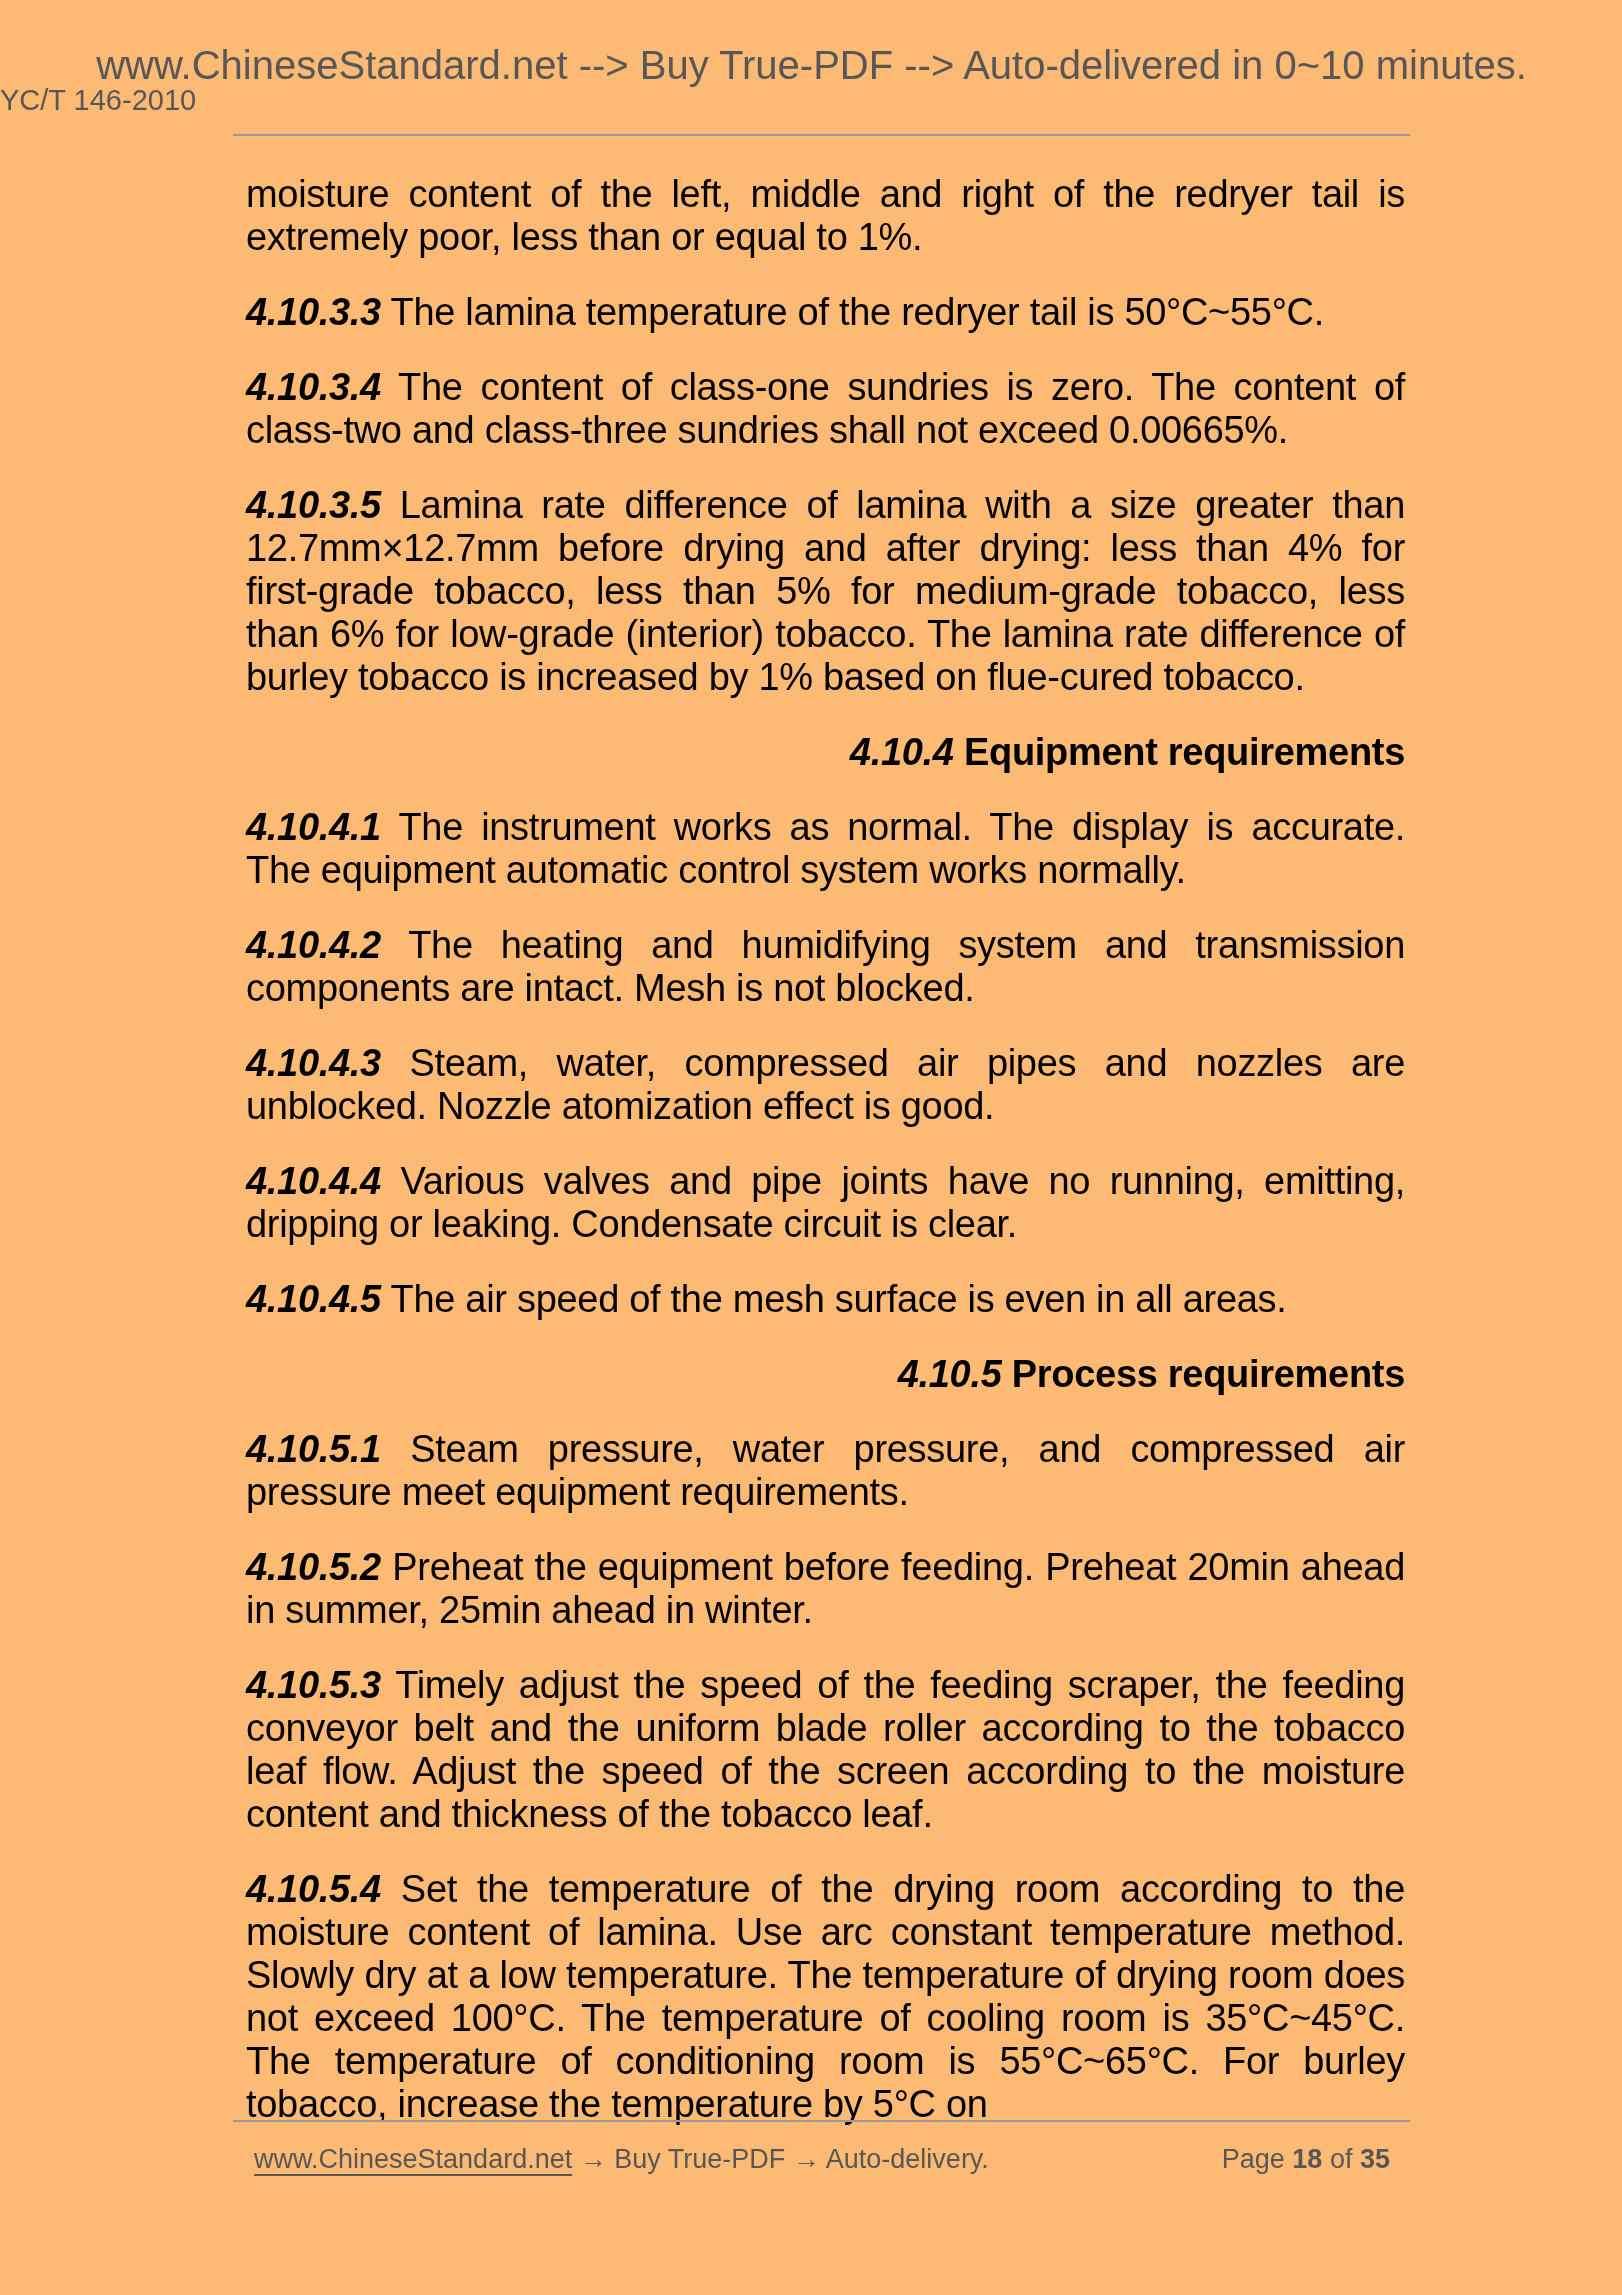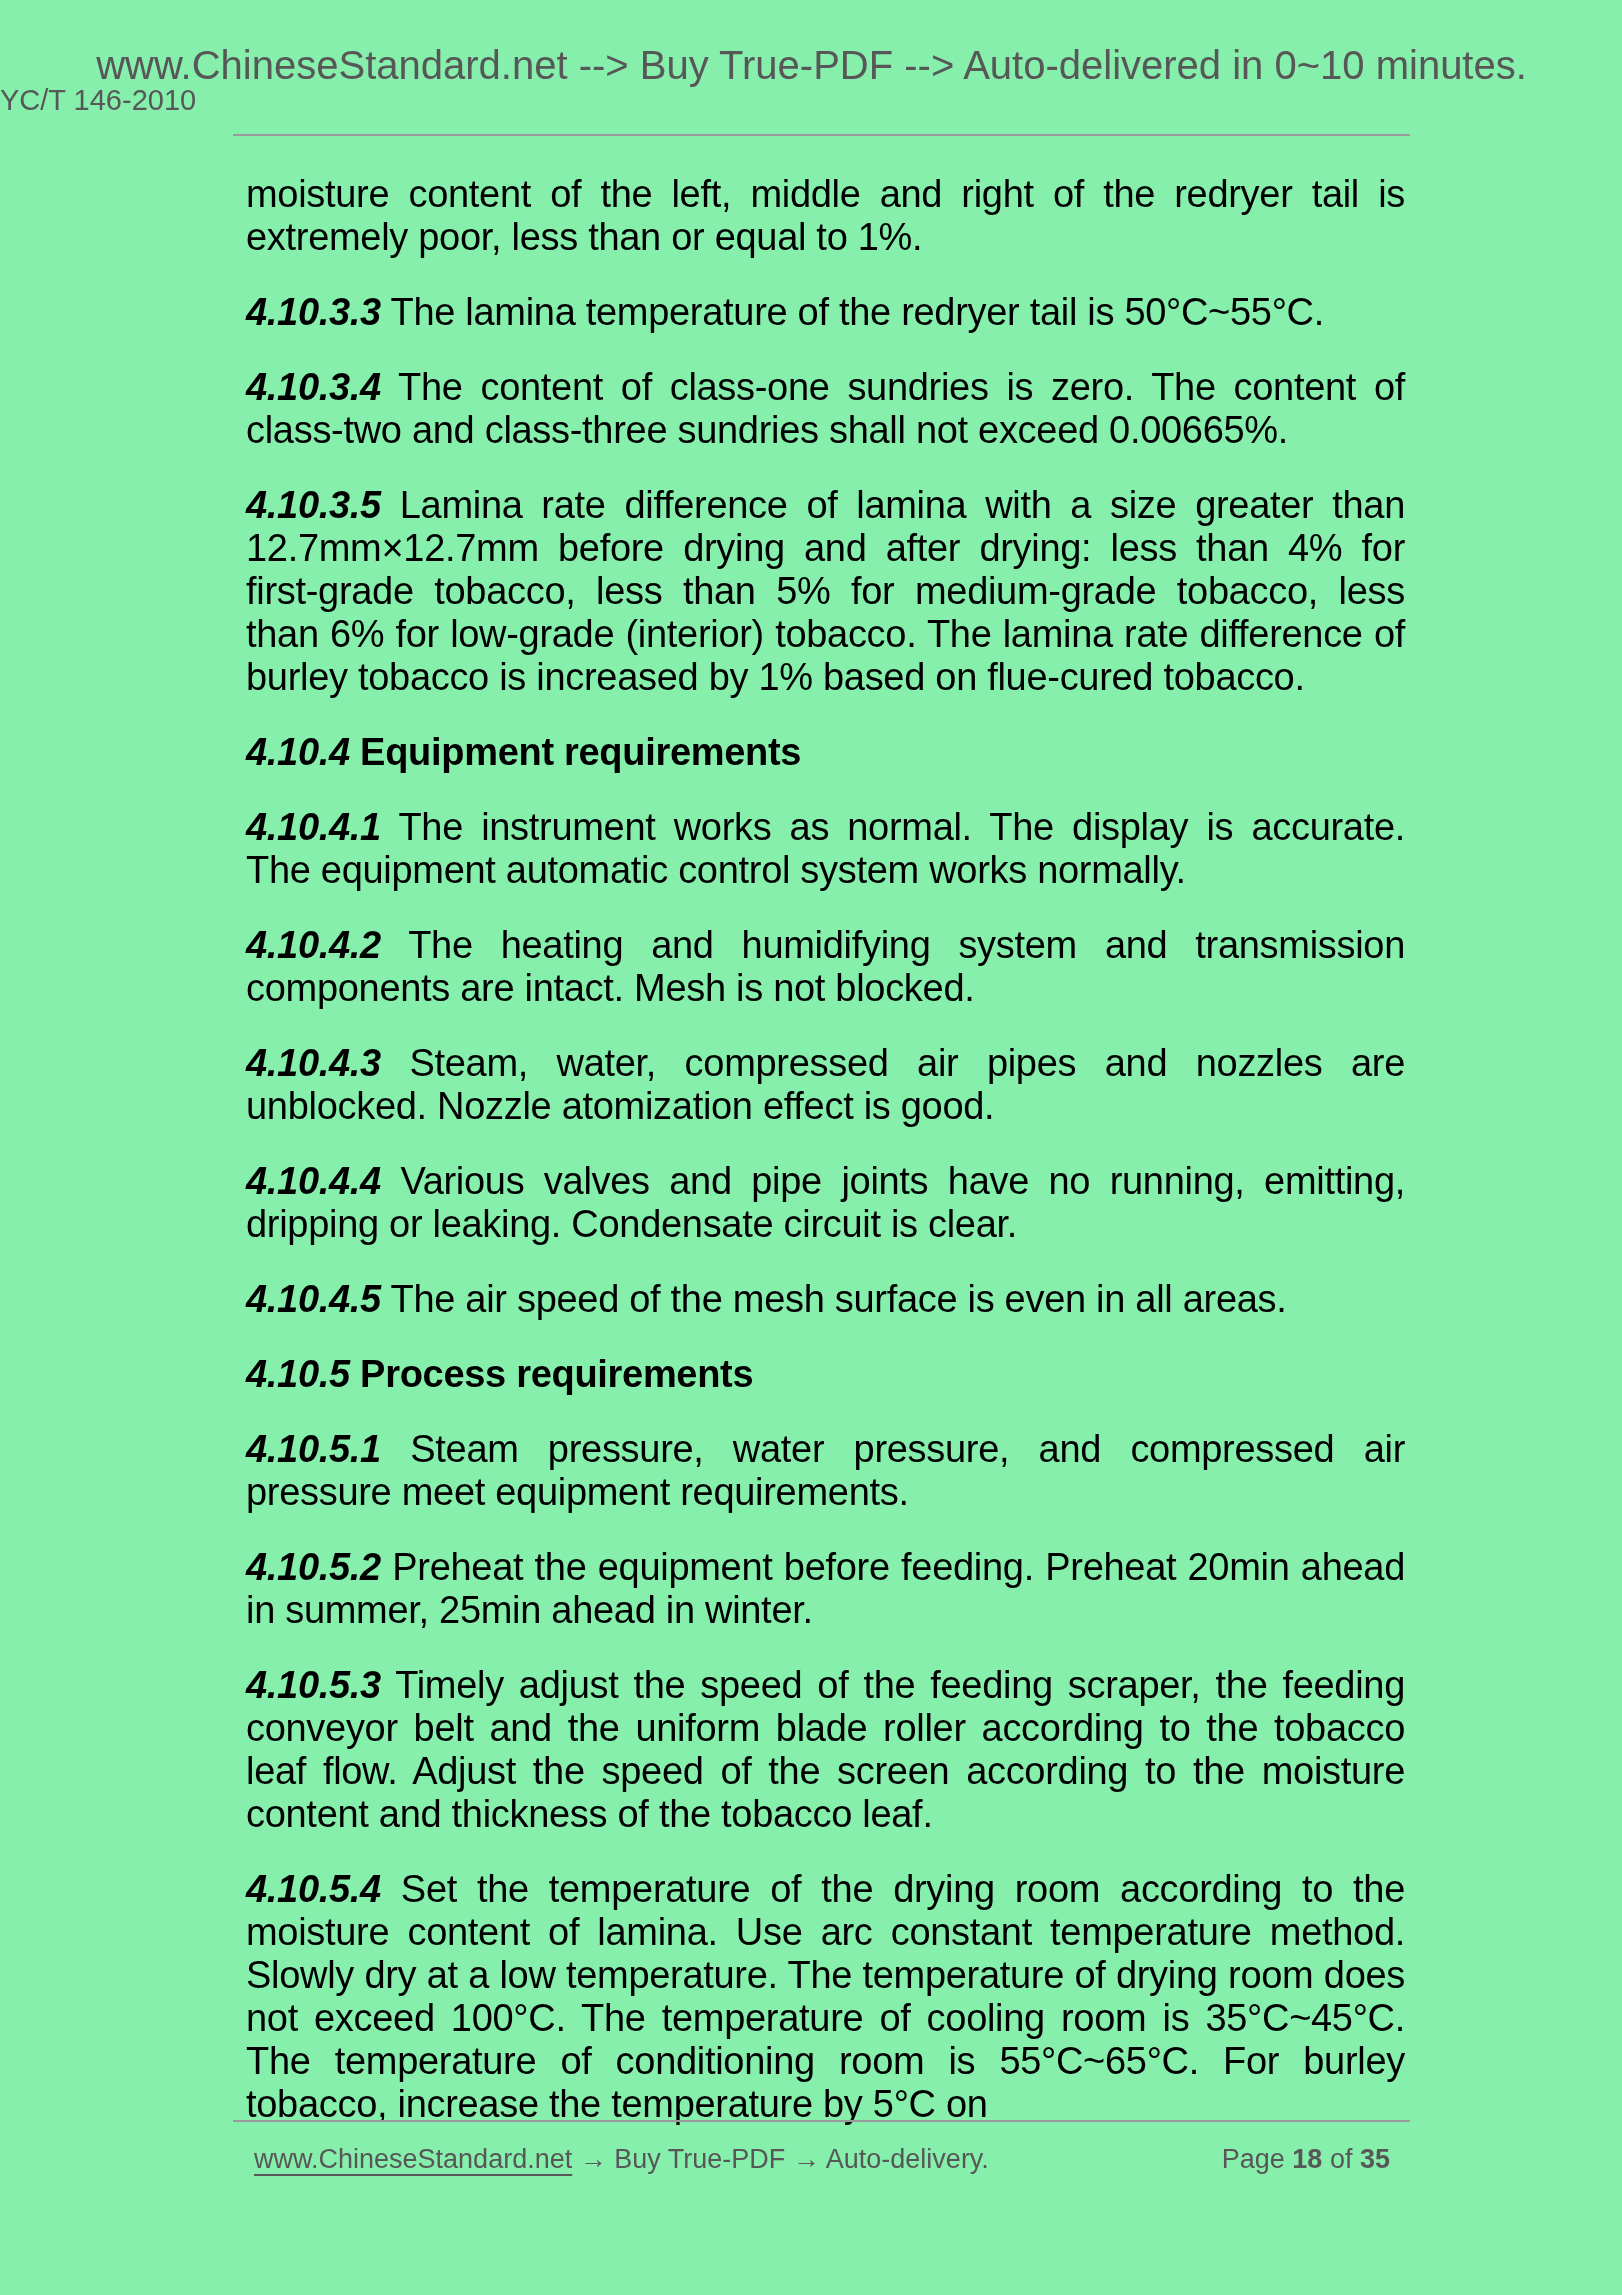--- a/index.html
+++ b/index.html
@@ -4,21 +4,21 @@
 <style>
   html, body {
     margin: 0;
     padding: 0;
     background: #ffffff;
   }
   .page {
     position: relative;
     width: 1623px;
     height: 2295px;
-    background: #86efac;
+    background: #fdba74;
     font-family: "Liberation Sans", sans-serif;
     overflow: hidden;
   }
 
   
   .header-banner {
     position: absolute;
     top: 44px;
     left: 0;
     width: 100%;
@@ -58,21 +58,21 @@
     font-size: 38px;
     line-height: 43px;
     letter-spacing: -0.3px;
   }
   .doc-body p.para {
     margin: 0 0 32px 0;
     text-align: justify;
   }
   .doc-body p.para:last-child { margin-bottom: 13px; }
   .doc-body p.para b.num { font-weight: bold; font-style: italic; }
-  .doc-body p.para.heading { font-weight: bold; text-align: left; }
+  .doc-body p.para.heading { font-weight: bold; text-align: right; }
 
   
   .footer-rule { top: 2120px; }
   .page-footer {
     position: absolute;
     top: 2141px;
     left: 246px;
     width: 1144px;
     display: flex;
     justify-content: space-between;

